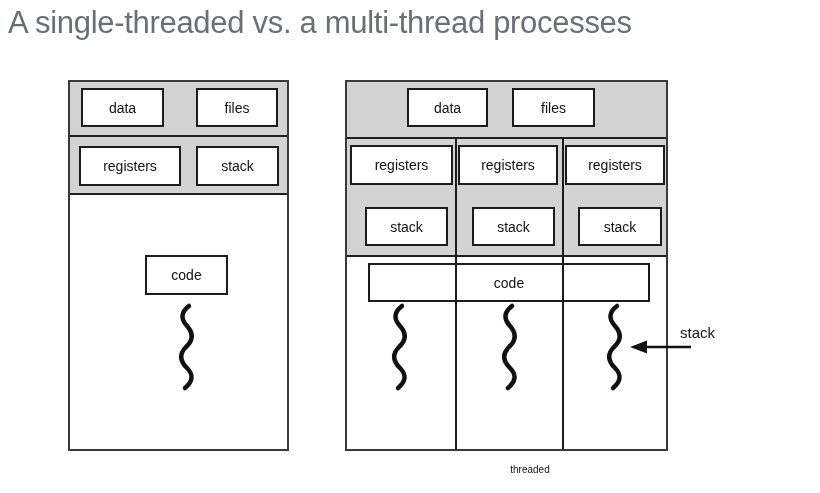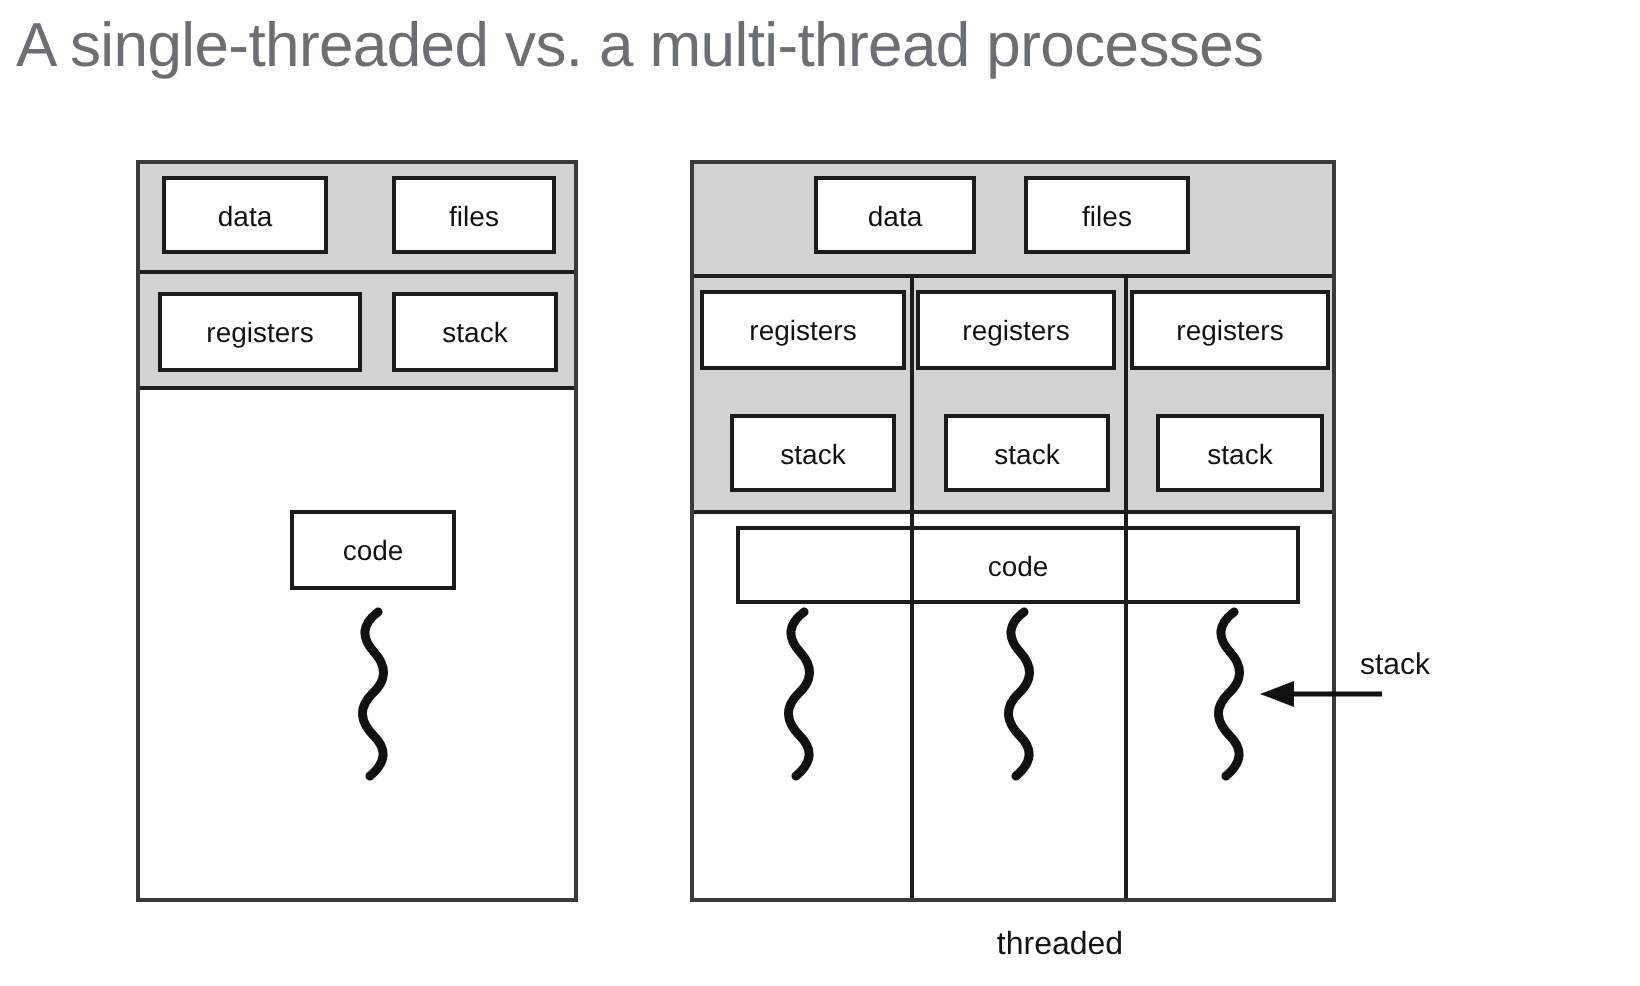--- a/index.html
+++ b/index.html
@@ -57,21 +57,21 @@
   .squiggle { position: absolute; z-index: 3; }
   .arrow { position: absolute; z-index: 6; }
   .thread-label {
     position: absolute;
     font-size: 15px;
     color: #141414;
     z-index: 6;
   }
   .caption {
     position: absolute;
-    font-size: 16px;
+    font-size: 10px;
     color: #141414;
     text-align: center;
   }
 </style>
 </head>
 <body>
 
 <div class="stage">
 
   <div class="title">A single-threaded vs. a multi-thread processes</div>

